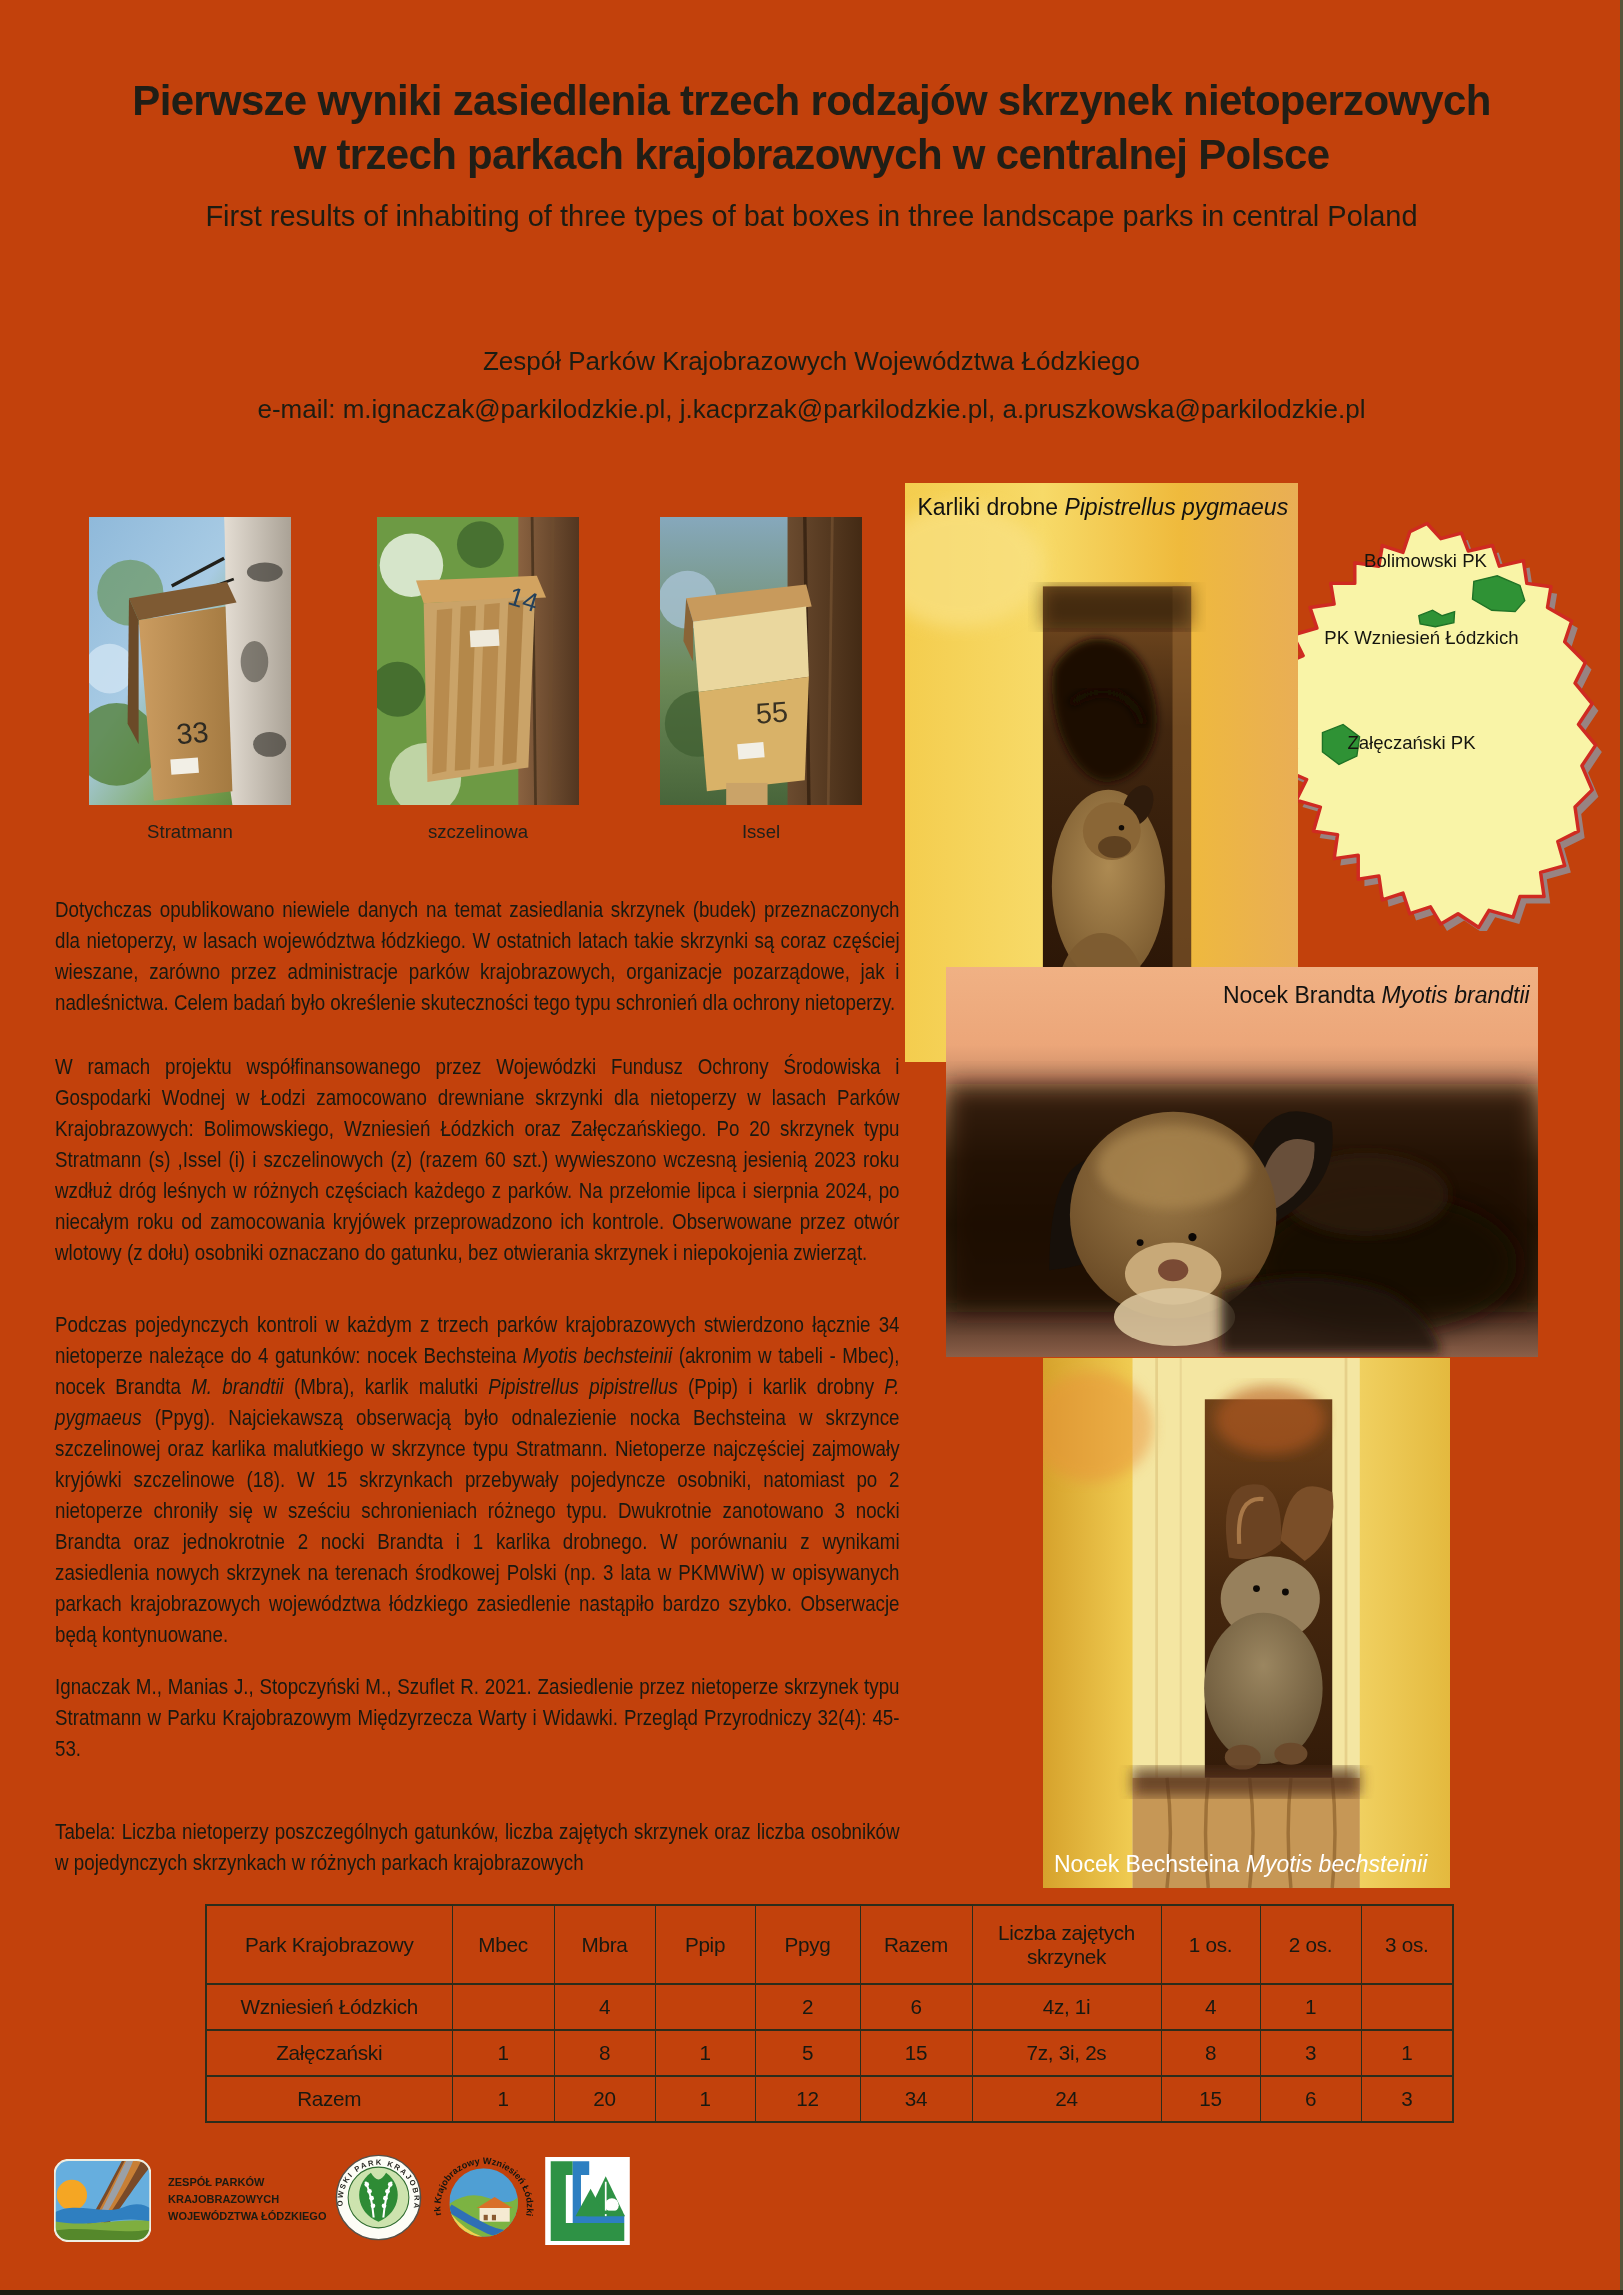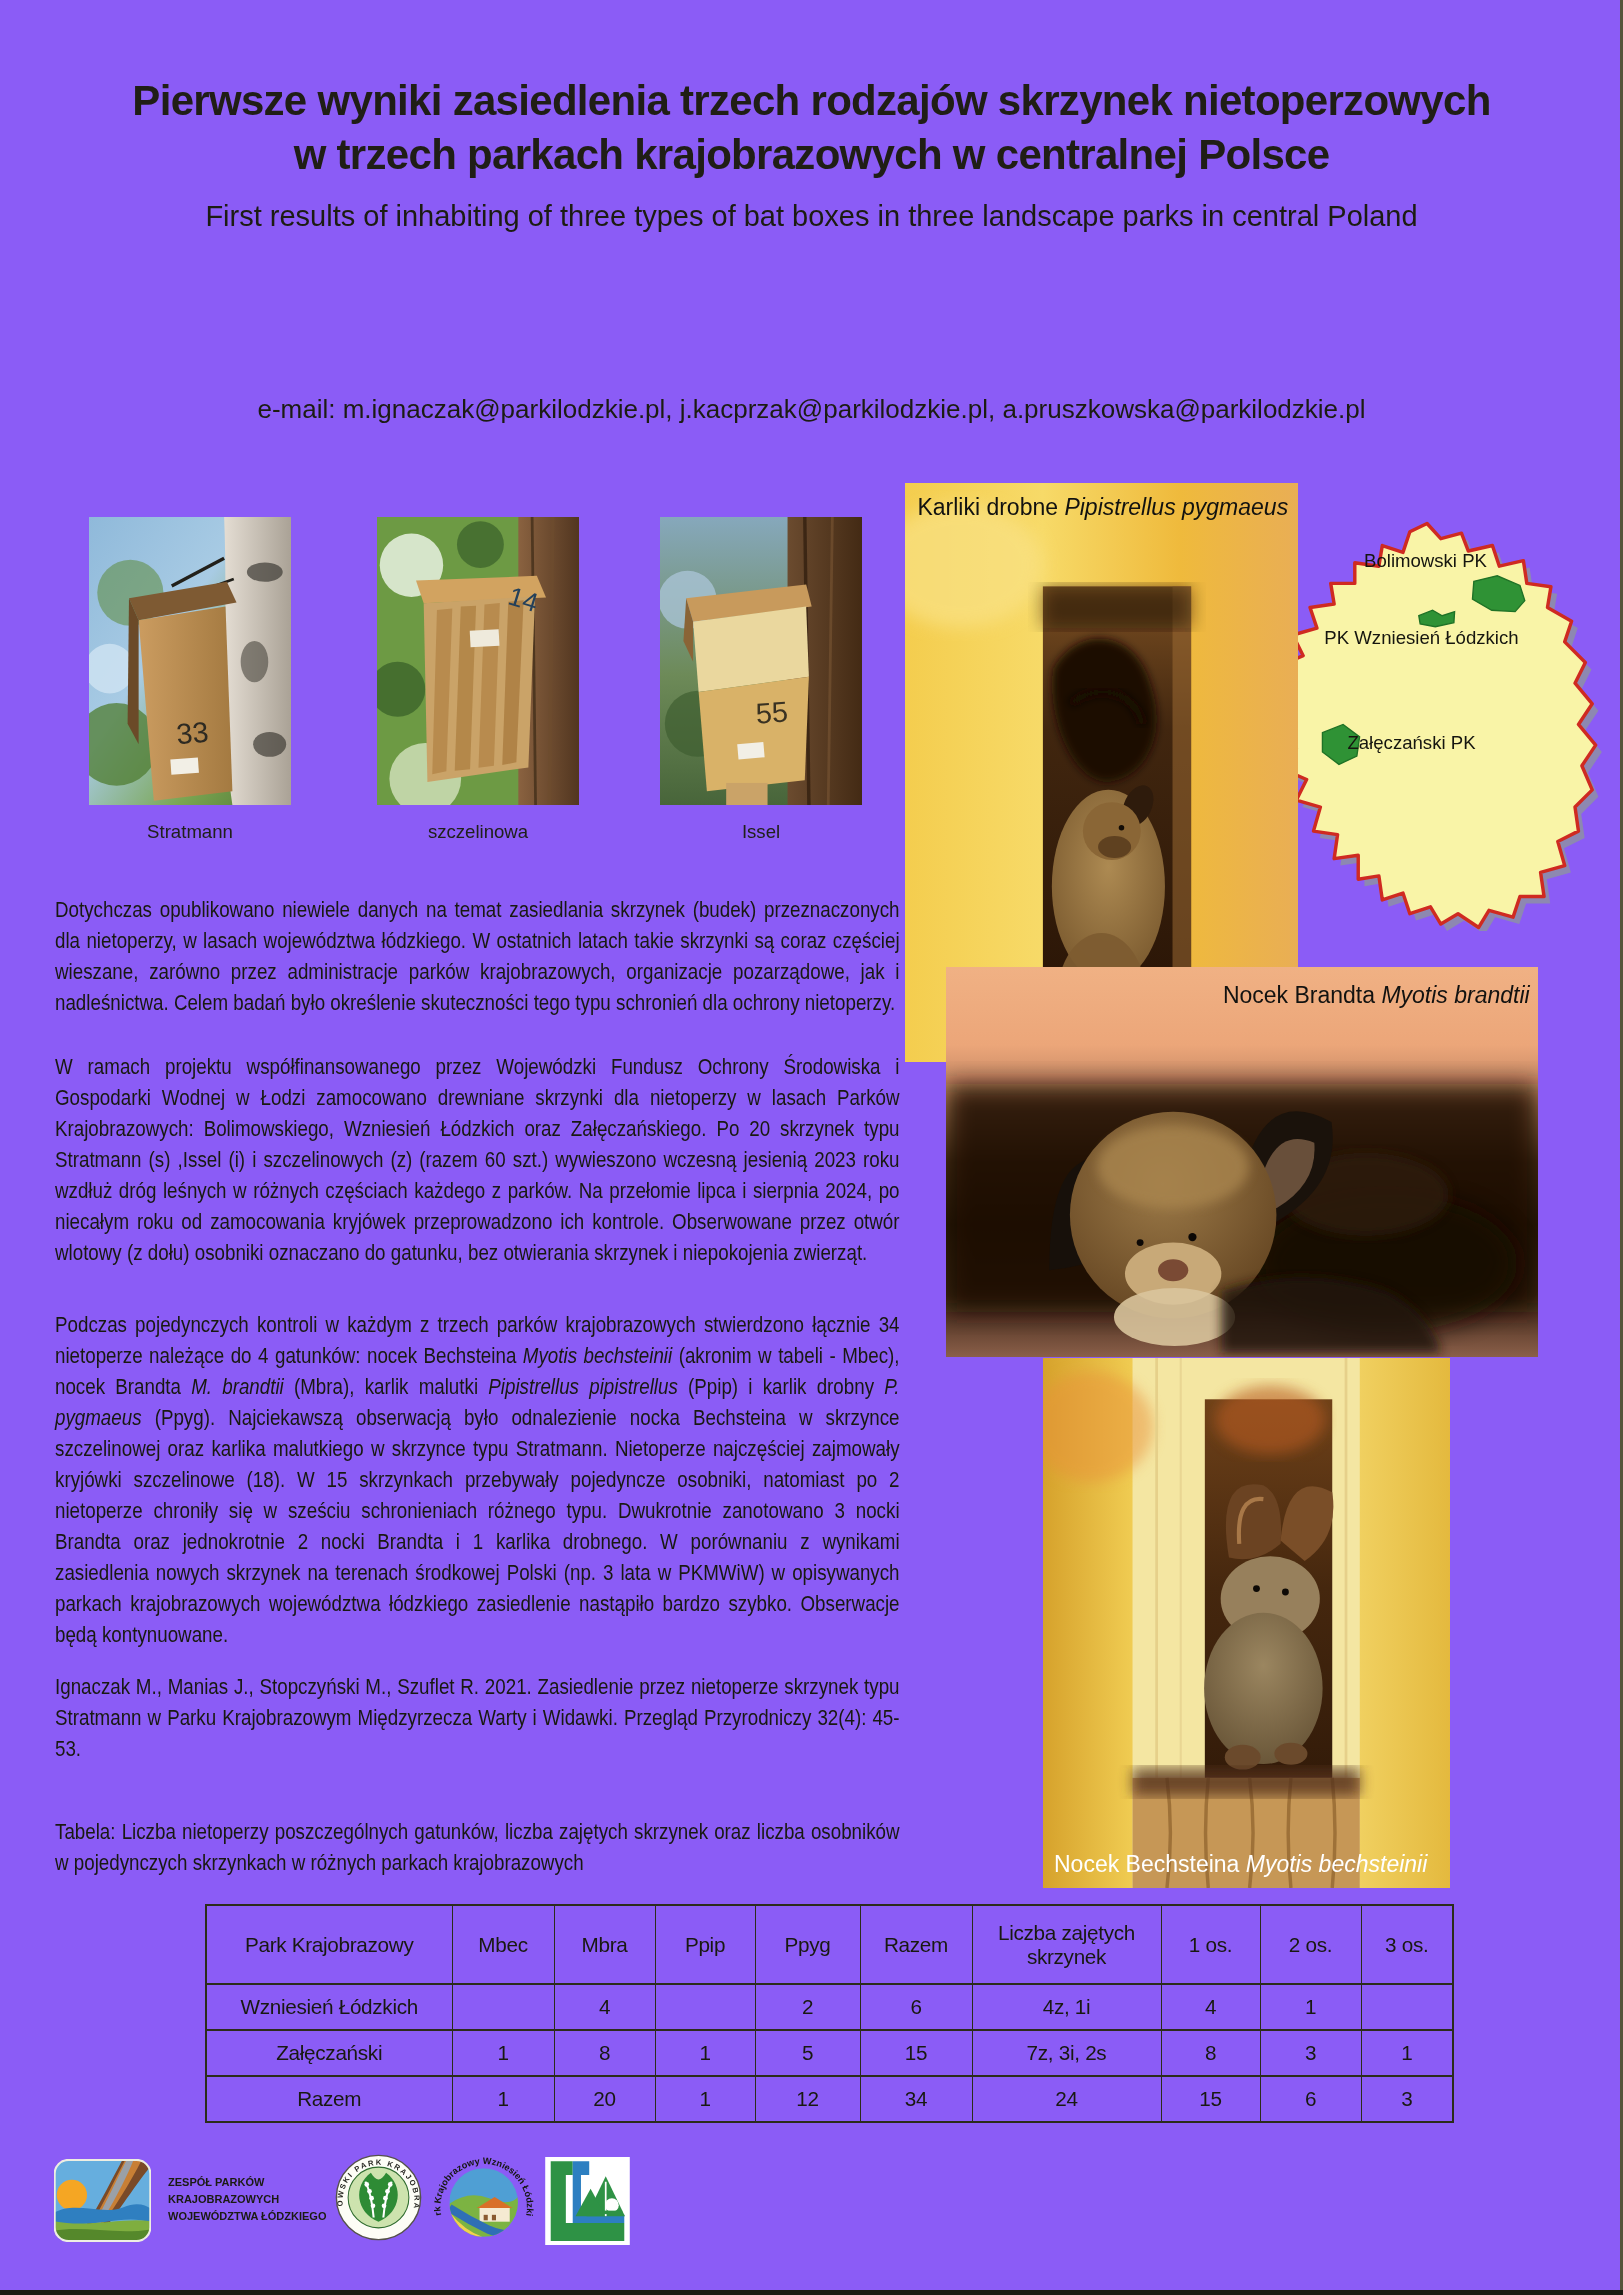--- a/index.html
+++ b/index.html
@@ -1,16 +1,16 @@
 <!DOCTYPE html>
 <html lang="pl" style="font-size:11px"><head>
 <meta charset="utf-8">
 <style>
   html,body{margin:0;padding:0;background:#9a9a58;}
-  .poster{position:relative;width:1623px;height:2295px;background:#8b5cf6;overflow:hidden;
+  .poster{position:relative;width:1623px;height:2295px;background:#c2410c;overflow:hidden;
           font-family:"Liberation Sans",sans-serif;color:#1c1c12;}
   .abs{position:absolute;}
   .center{text-align:center;width:1623px;left:0;}
   .title{font-weight:bold;font-size:42px;letter-spacing:-0.7px;color:#201e16;}
   .subtitle{font-size:29px;}
   .authors{font-size:31px;}
   .affil{font-size:26px;}
   .email{font-size:26px;}
   .para{left:55px;width:963px;transform:scaleX(0.877);transform-origin:0 0;
         font-size:21.4px;line-height:31px;text-align:justify;color:#191911;}
@@ -34,20 +34,21 @@
   .zpk-lines{position:absolute;left:168px;top:2174px;font-size:11px;font-weight:bold;line-height:17px;color:#1b1b12;}
 </style>
 </head>
 <body>
 
 <div class="poster">
 
   <div class="abs center title" style="top:77px;">Pierwsze wyniki zasiedlenia trzech rodzajów skrzynek nietoperzowych</div>
   <div class="abs center title" style="top:131px;">w trzech parkach krajobrazowych w centralnej Polsce</div>
   <div class="abs center subtitle" style="top:200px;">First results of inhabiting of three types of bat boxes in three landscape parks in central Poland</div>
+  <div class="abs center affil" style="top:346px;">Zespół Parków Krajobrazowych Województwa Łódzkiego</div>
   <div class="abs center email" style="top:394px;">e-mail: m.ignaczak@parkilodzkie.pl, j.kacprzak@parkilodzkie.pl, a.pruszkowska@parkilodzkie.pl</div>
 
   <div class="photo" style="left:89px;top:517px;width:202px;height:288px;">
     <svg viewBox="0 0 293 418" preserveAspectRatio="none">
       <defs>
         <linearGradient id="s1bg" x1="0" y1="0" x2="1" y2="1">
           <stop offset="0" stop-color="#8fb9da"></stop>
             <stop offset="0.4" stop-color="#a8cbe4"></stop>
           <stop offset="0.72" stop-color="#7aa653"></stop>
             <stop offset="1" stop-color="#4e7330"></stop>

